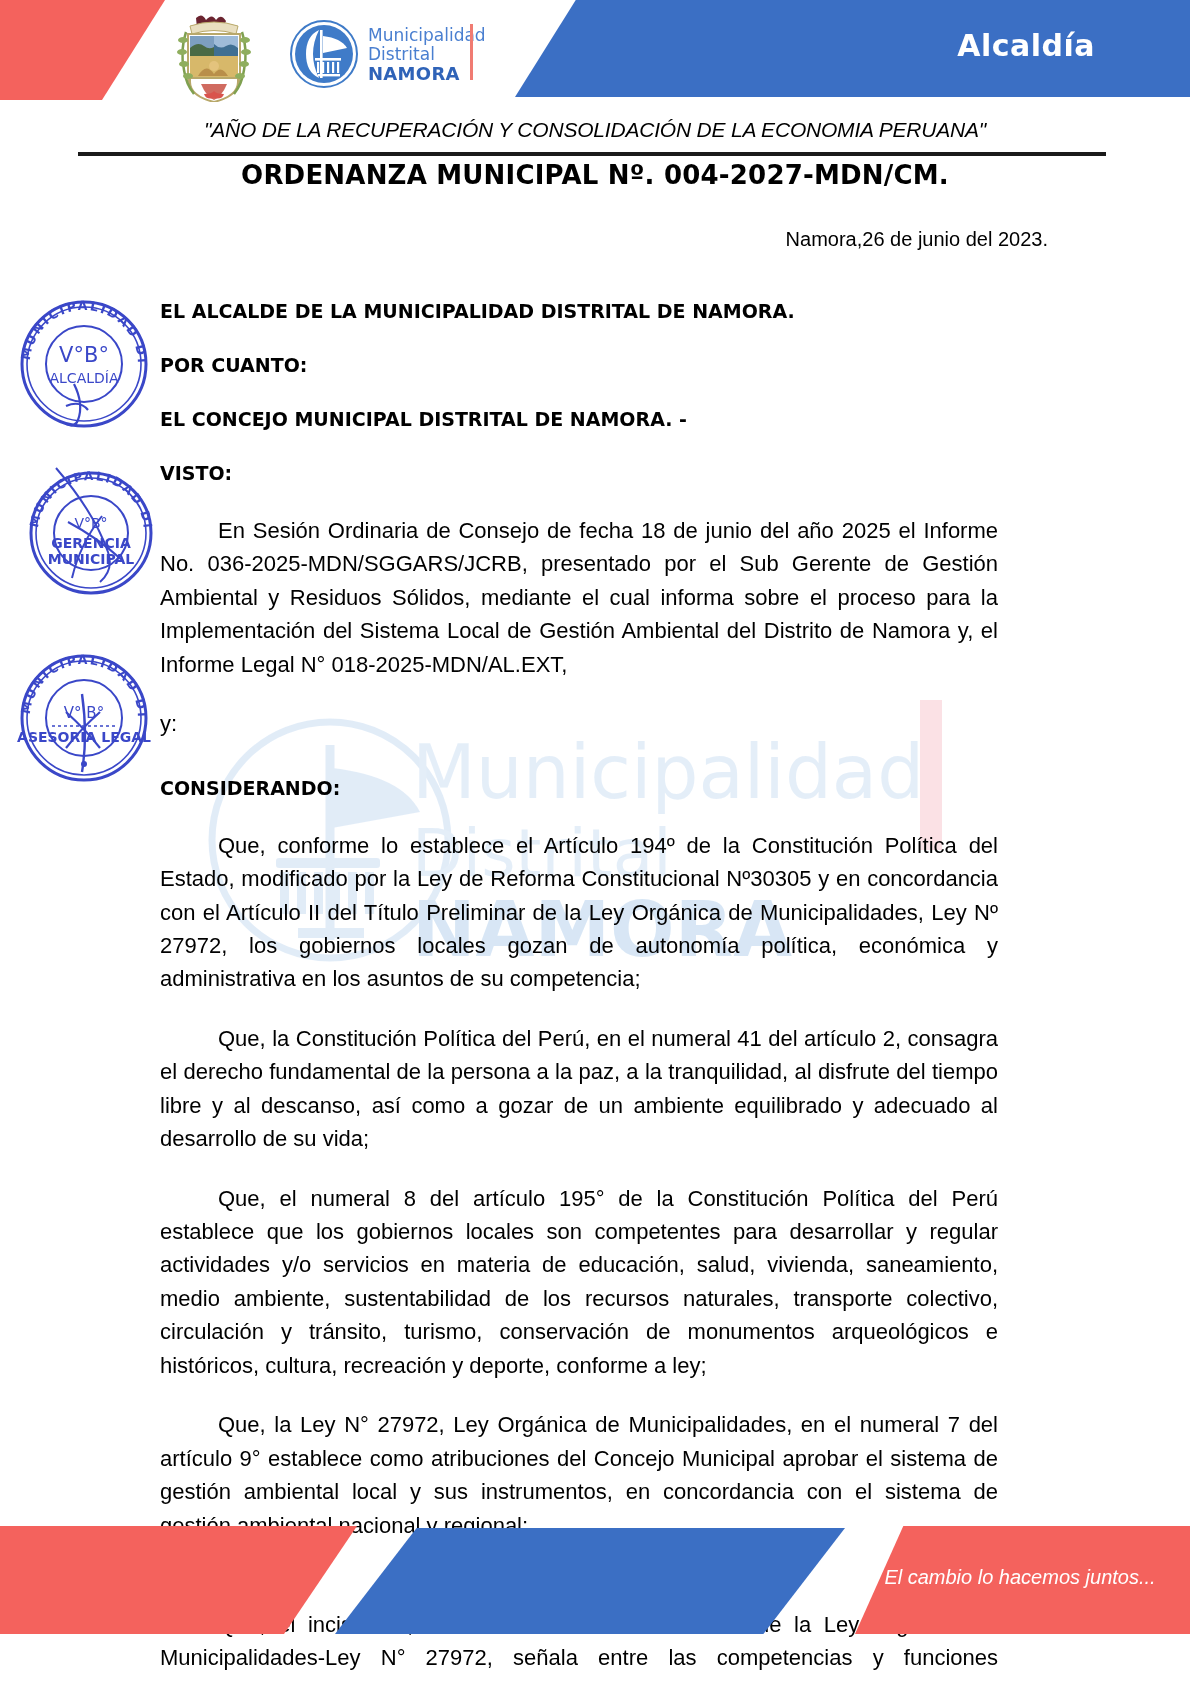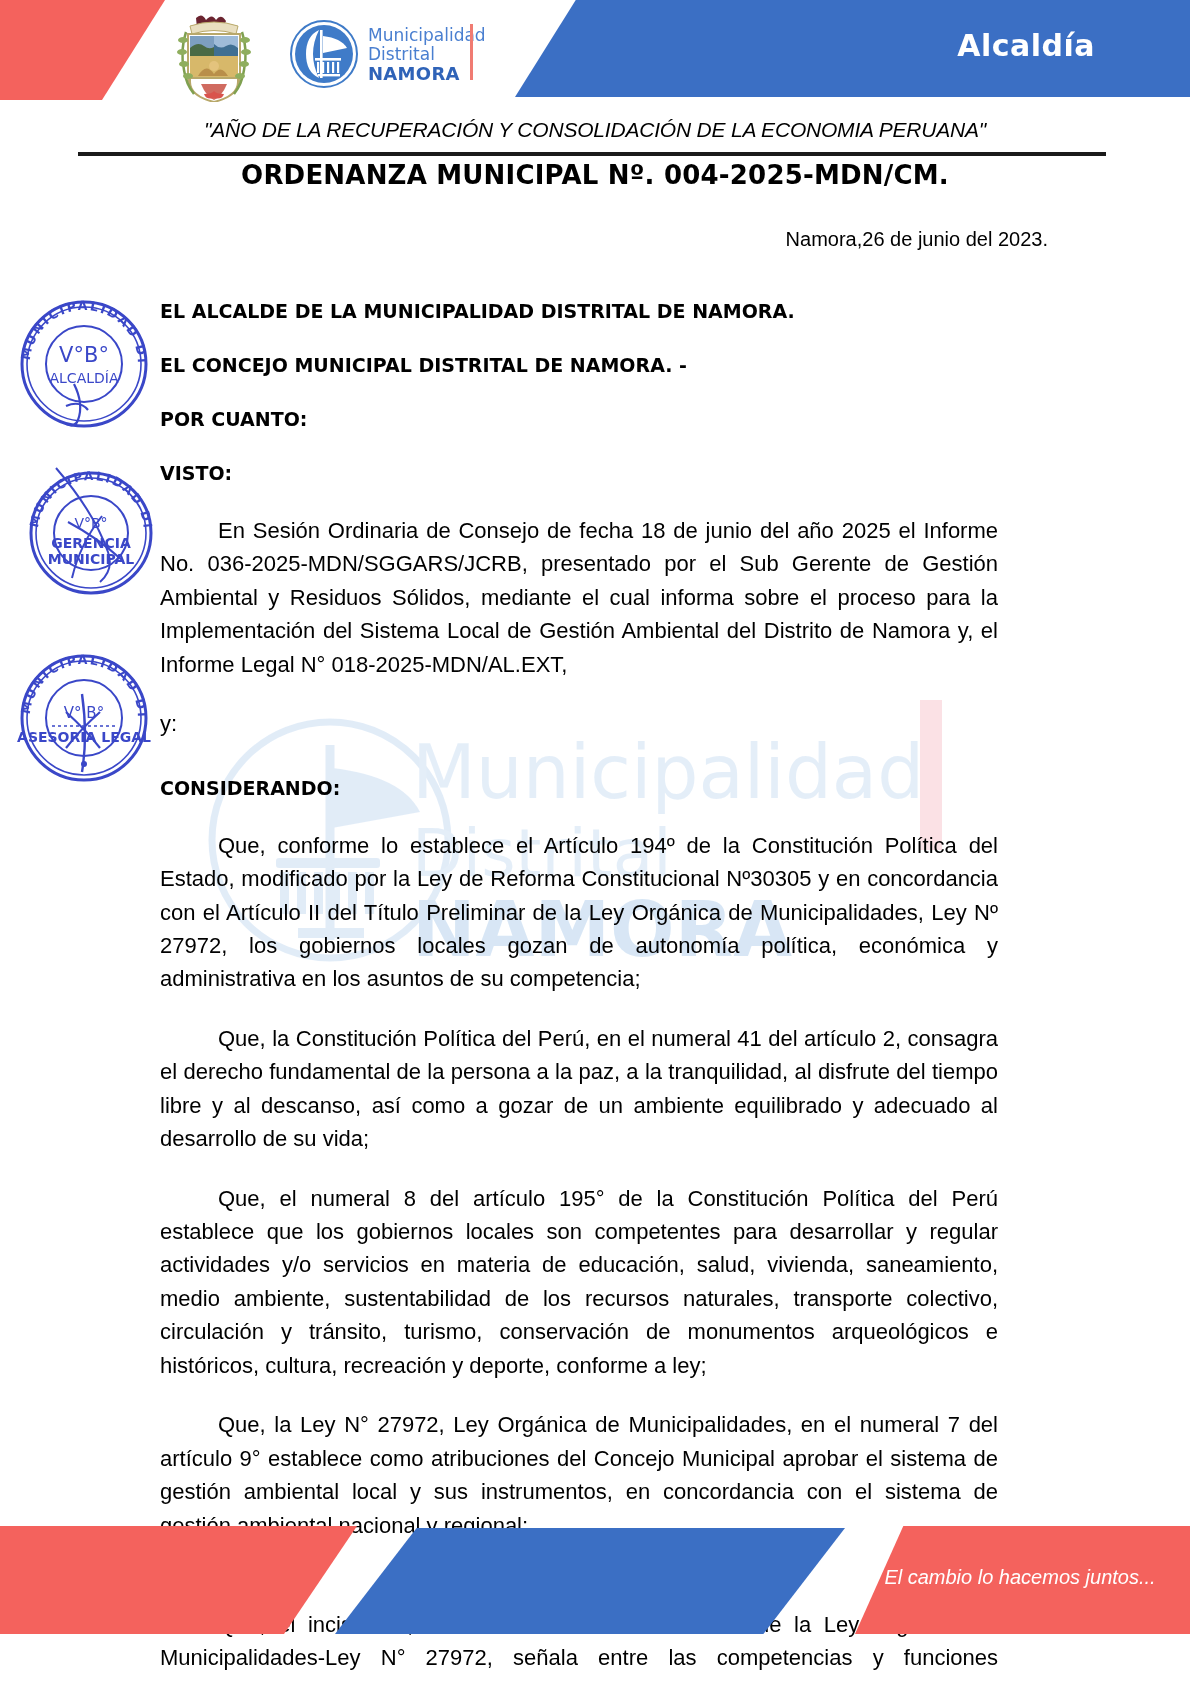--- a/index.html
+++ b/index.html
@@ -298,21 +298,21 @@
     <div class="logo-text">
       <div class="l1">Municipalidad</div>
       <div class="l2">Distrital</div>
       <div class="l3">NAMORA</div>
     </div>
     <div class="logo-bar"></div>
   </div>
 
   <div class="year-slogan">"AÑO DE LA RECUPERACIÓN Y CONSOLIDACIÓN DE LA ECONOMIA PERUANA"</div>
   <div class="rule"></div>
-  <div class="doc-title">ORDENANZA MUNICIPAL Nº. 004-2025-MDN/CM.</div>
+  <div class="doc-title">ORDENANZA MUNICIPAL Nº. 004-2027-MDN/CM.</div>
   <div class="date-line">Namora,26 de junio del 2023.</div>
 
   <div class="seal seal-1">
     <svg viewBox="0 0 152 152" width="152" height="152">
       <defs>
           <path id="arc1" d="M 22 76 A 54 54 0 1 1 130 76"></path>
         </defs>
       <circle cx="76" cy="76" r="62" fill="none" stroke="#3a47c8" stroke-width="3"></circle>
       <circle cx="76" cy="76" r="57" fill="none" stroke="#3a47c8" stroke-width="1.6"></circle>
       <circle cx="76" cy="76" r="38" fill="none" stroke="#3a47c8" stroke-width="2"></circle>
@@ -364,23 +364,23 @@
       <path d="M74 52 q6 42 0 78" fill="none" stroke="#3a47c8" stroke-width="2.4"></path>
       <path d="M58 70 q20 18 34 36" fill="none" stroke="#3a47c8" stroke-width="2.2"></path>
       <path d="M92 70 q-20 18 -34 36" fill="none" stroke="#3a47c8" stroke-width="2.2"></path>
     </svg>
   </div>
 
   <div class="body-area">
 
     <div class="h-bold">EL ALCALDE DE LA MUNICIPALIDAD DISTRITAL DE NAMORA.</div>
 
+    <div class="h-bold">POR CUANTO:</div>
+
     <div class="h-bold">EL CONCEJO MUNICIPAL DISTRITAL DE NAMORA. -</div>
-
-    <div class="h-bold">POR CUANTO:</div>
 
     <div class="h-bold tight">VISTO:</div>
 
     <p class="para">En Sesión Ordinaria de Consejo de fecha 18 de junio del año 2025 el Informe No. 036-2025-MDN/SGGARS/JCRB, presentado por el Sub Gerente de Gestión Ambiental y Residuos Sólidos, mediante el cual informa sobre el proceso para la Implementación del Sistema Local de Gestión Ambiental del Distrito de Namora y, el Informe Legal N° 018-2025-MDN/AL.EXT,</p>
 
     <p class="para noindent">y:</p>
 
     <div class="gap-sm"></div>
 
     <div class="h-bold tight">CONSIDERANDO:</div>

